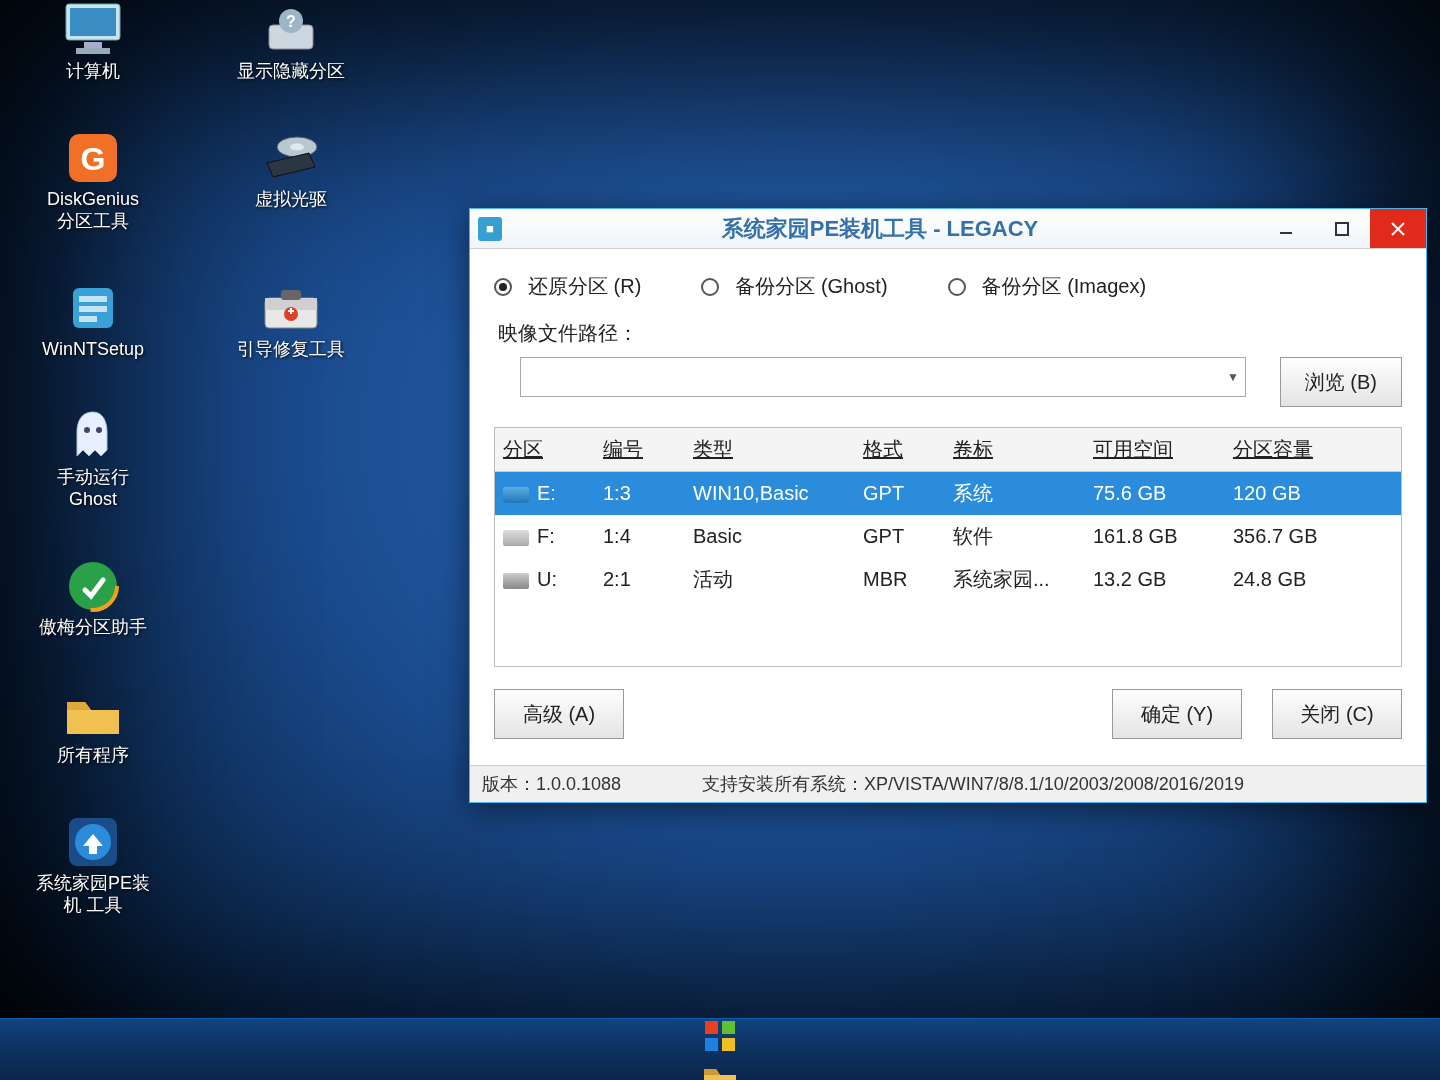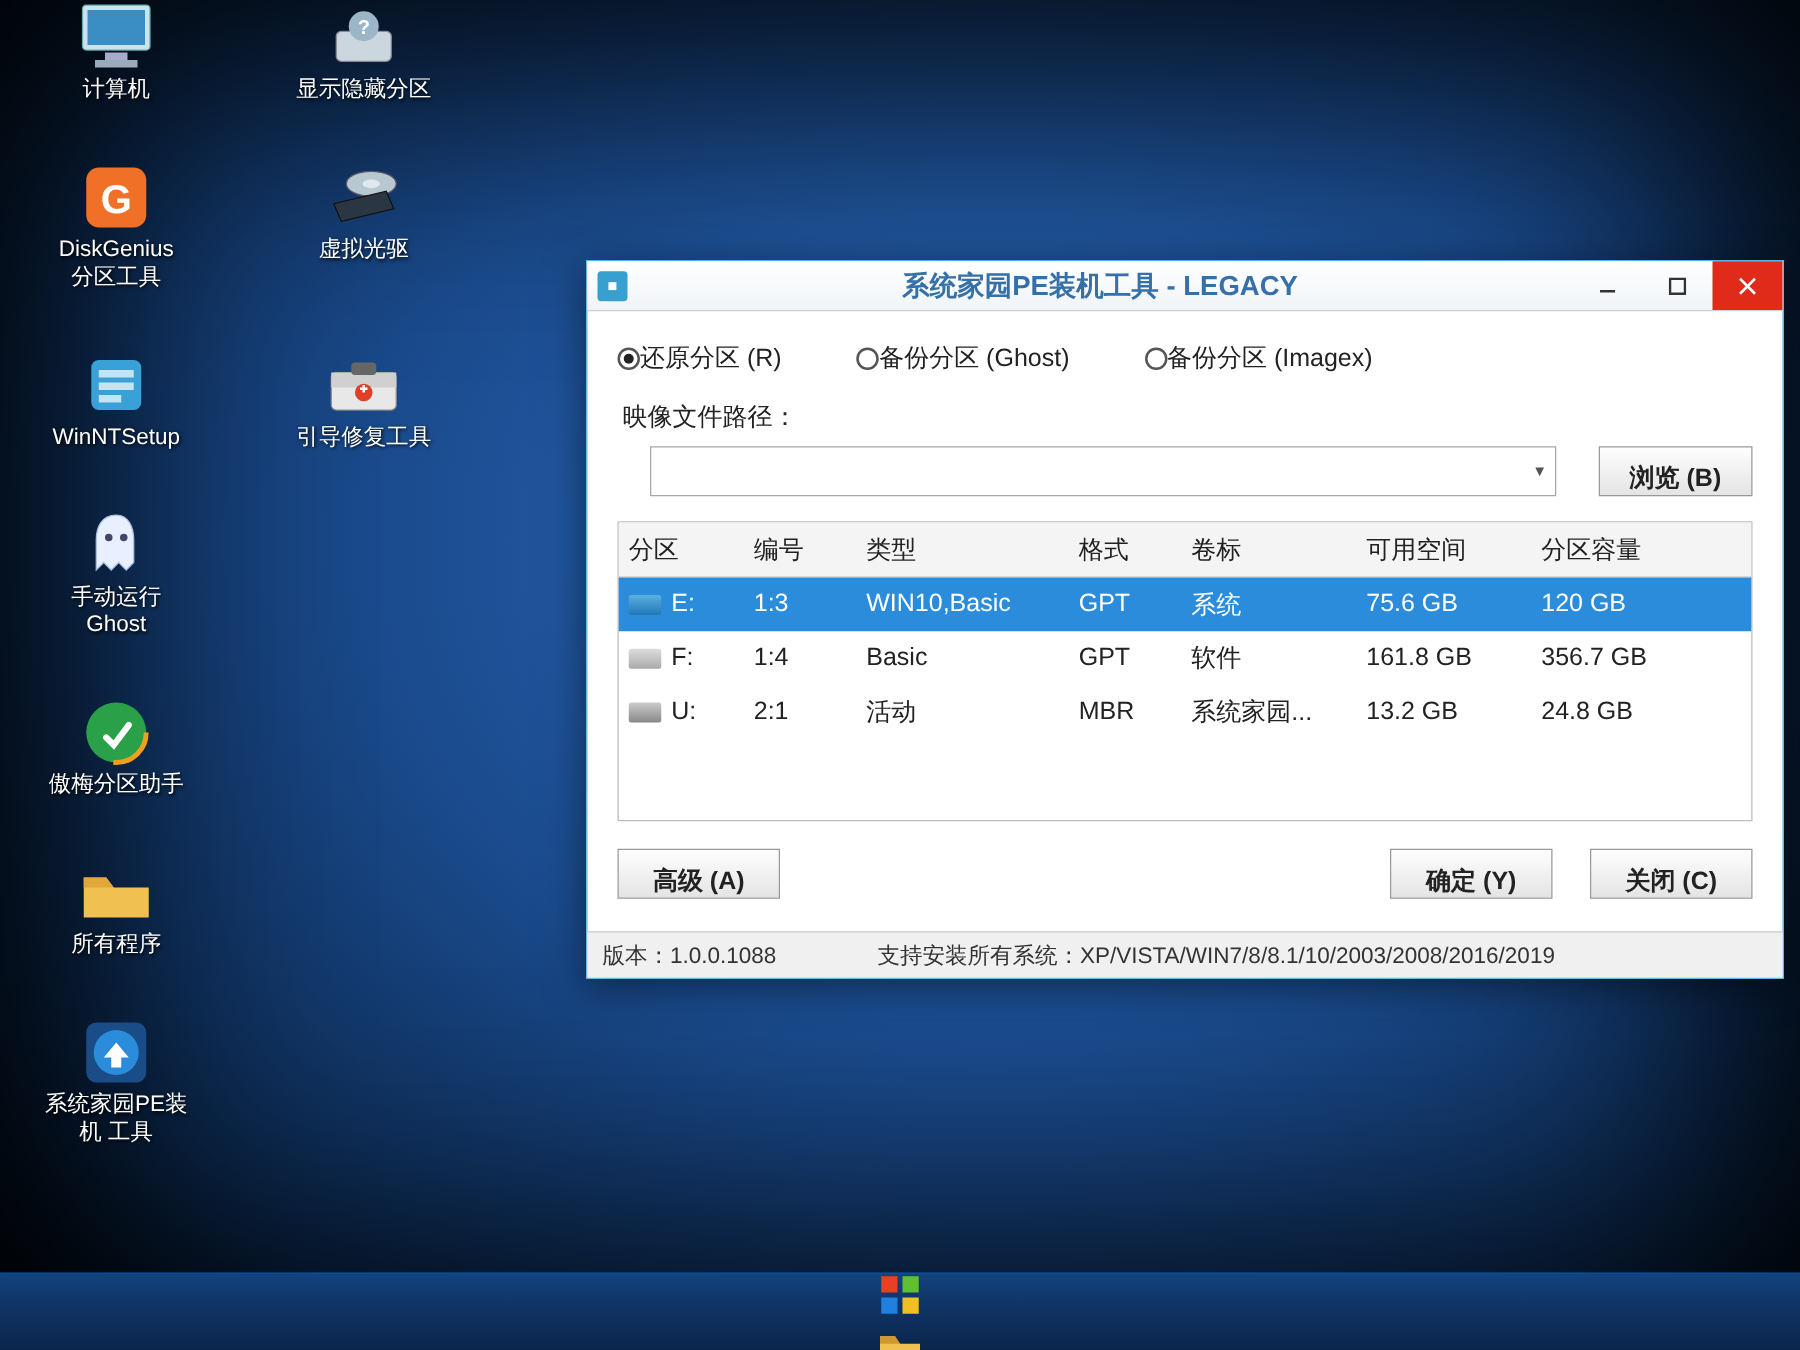--- a/index.html
+++ b/index.html
@@ -31,31 +31,31 @@
 .window { position:absolute; left: 469px; top: 208px; width: 958px; background:#fefffe; border: 1px solid #4cb4e7; box-shadow: 0 6px 30px rgba(0,0,0,0.5); z-index: 4; }
 .titlebar { height: 40px; background: linear-gradient(to bottom, #ffffff, #f0f4f8); display:flex; align-items:center; padding-left: 8px; border-bottom: 1px solid #d0d0d0; position:relative; }
 .titlebar .tic { width:24px; height:24px; background:#38a0d0; border-radius:3px; display:flex; align-items:center; justify-content:center; color:#fff; font-size:13px; font-weight:bold; }
 .titlebar .title { flex:1; text-align:center; color:#3570a8; font-size:22px; font-weight: bold; }
 .winctrls { display:flex; height:100%; }
 .wc { width:56px; display:flex; align-items:center; justify-content:center; cursor:pointer; color:#333; }
 .wc.close { background:#e02a1a; color:#fff; }
 
 .win-body { padding: 24px 24px 8px 24px; color:#222; }
 .radios { display:flex; gap: 60px; font-size:20px; margin-bottom: 20px; }
-.radios label { display:flex; align-items:center; gap:0; cursor:pointer;justify-content:center; }
+.radios label { display:flex; align-items:center; gap:16px; cursor:pointer;justify-content:center; }
 .radios .r { width:18px; height:18px; border:2px solid #555; border-radius:50%; position:relative; }
 .radios .r.sel::after { content:""; position:absolute; inset:3px; background:#222; border-radius:50%; }
 .path-label { margin-left: 4px; font-family: Liberation Mono, monospace; }
 .path-input-row { display:flex; gap: 34px; margin-top: 10px; margin-bottom: 20px; }
 .combo { flex:1; height:40px; border:1px solid #a8a8a8; background:#fff; position:relative; margin-left: 26px; }
 .combo .arrow { position:absolute; right:6px; top:50%; transform:translateY(-50%); color:#555; font-size:12px; }
-.browse-btn, .btn { height:40px; padding: 0 24px; background:linear-gradient(to bottom,#fefefe,#e4e4e4); border:1px solid #999; font-size:20px; color:#222; cursor:pointer; display:flex; align-items:flex-end; justify-content:center;font-weight:bold; }
+.browse-btn, .btn { height:50px; padding: 0 24px; background:linear-gradient(to bottom,#fefefe,#e4e4e4); border:1px solid #999; font-size:20px; color:#222; cursor:pointer; display:flex; align-items:center; justify-content:center; }
 
 .part-table { border:1px solid #bcbcbc; background:#fff; margin-bottom: 22px; min-height: 240px; }
-.pth-head { display:flex; background:#f4f4f4; border-bottom:1px solid #ccc; }
+.pth-head { display:flex; background:#f4f4f4; border-bottom:1px solid #ccc;text-decoration:underline; }
 .pth-head div, .prow div { padding: 8px 8px; font-size:20px; overflow:hidden; white-space:nowrap; text-overflow:ellipsis; }
 .c-drive{width:100px;} .c-id{width:90px;} .c-type{width:170px;} .c-fmt{width:90px;} .c-label{width:140px;} .c-free{width:140px;} .c-cap{width:140px;}
 .prow{display:flex; align-items:center; cursor:pointer;}
 .prow.sel{ background:#2a8cda; color:#fff; }
 .di{ width:26px; height:16px; display:inline-block; margin-right:8px; vertical-align:middle; }
 .di1{ background:linear-gradient(to bottom,#5ab0e0,#2078b8); border-radius:2px; }
 .di2{ background:linear-gradient(to bottom,#ddd,#aaa); border-radius:2px; }
 .di3{ background:linear-gradient(to bottom,#ccc,#888); border-radius:2px; }
 
 .action-row { display:flex; margin-bottom: 18px; }

